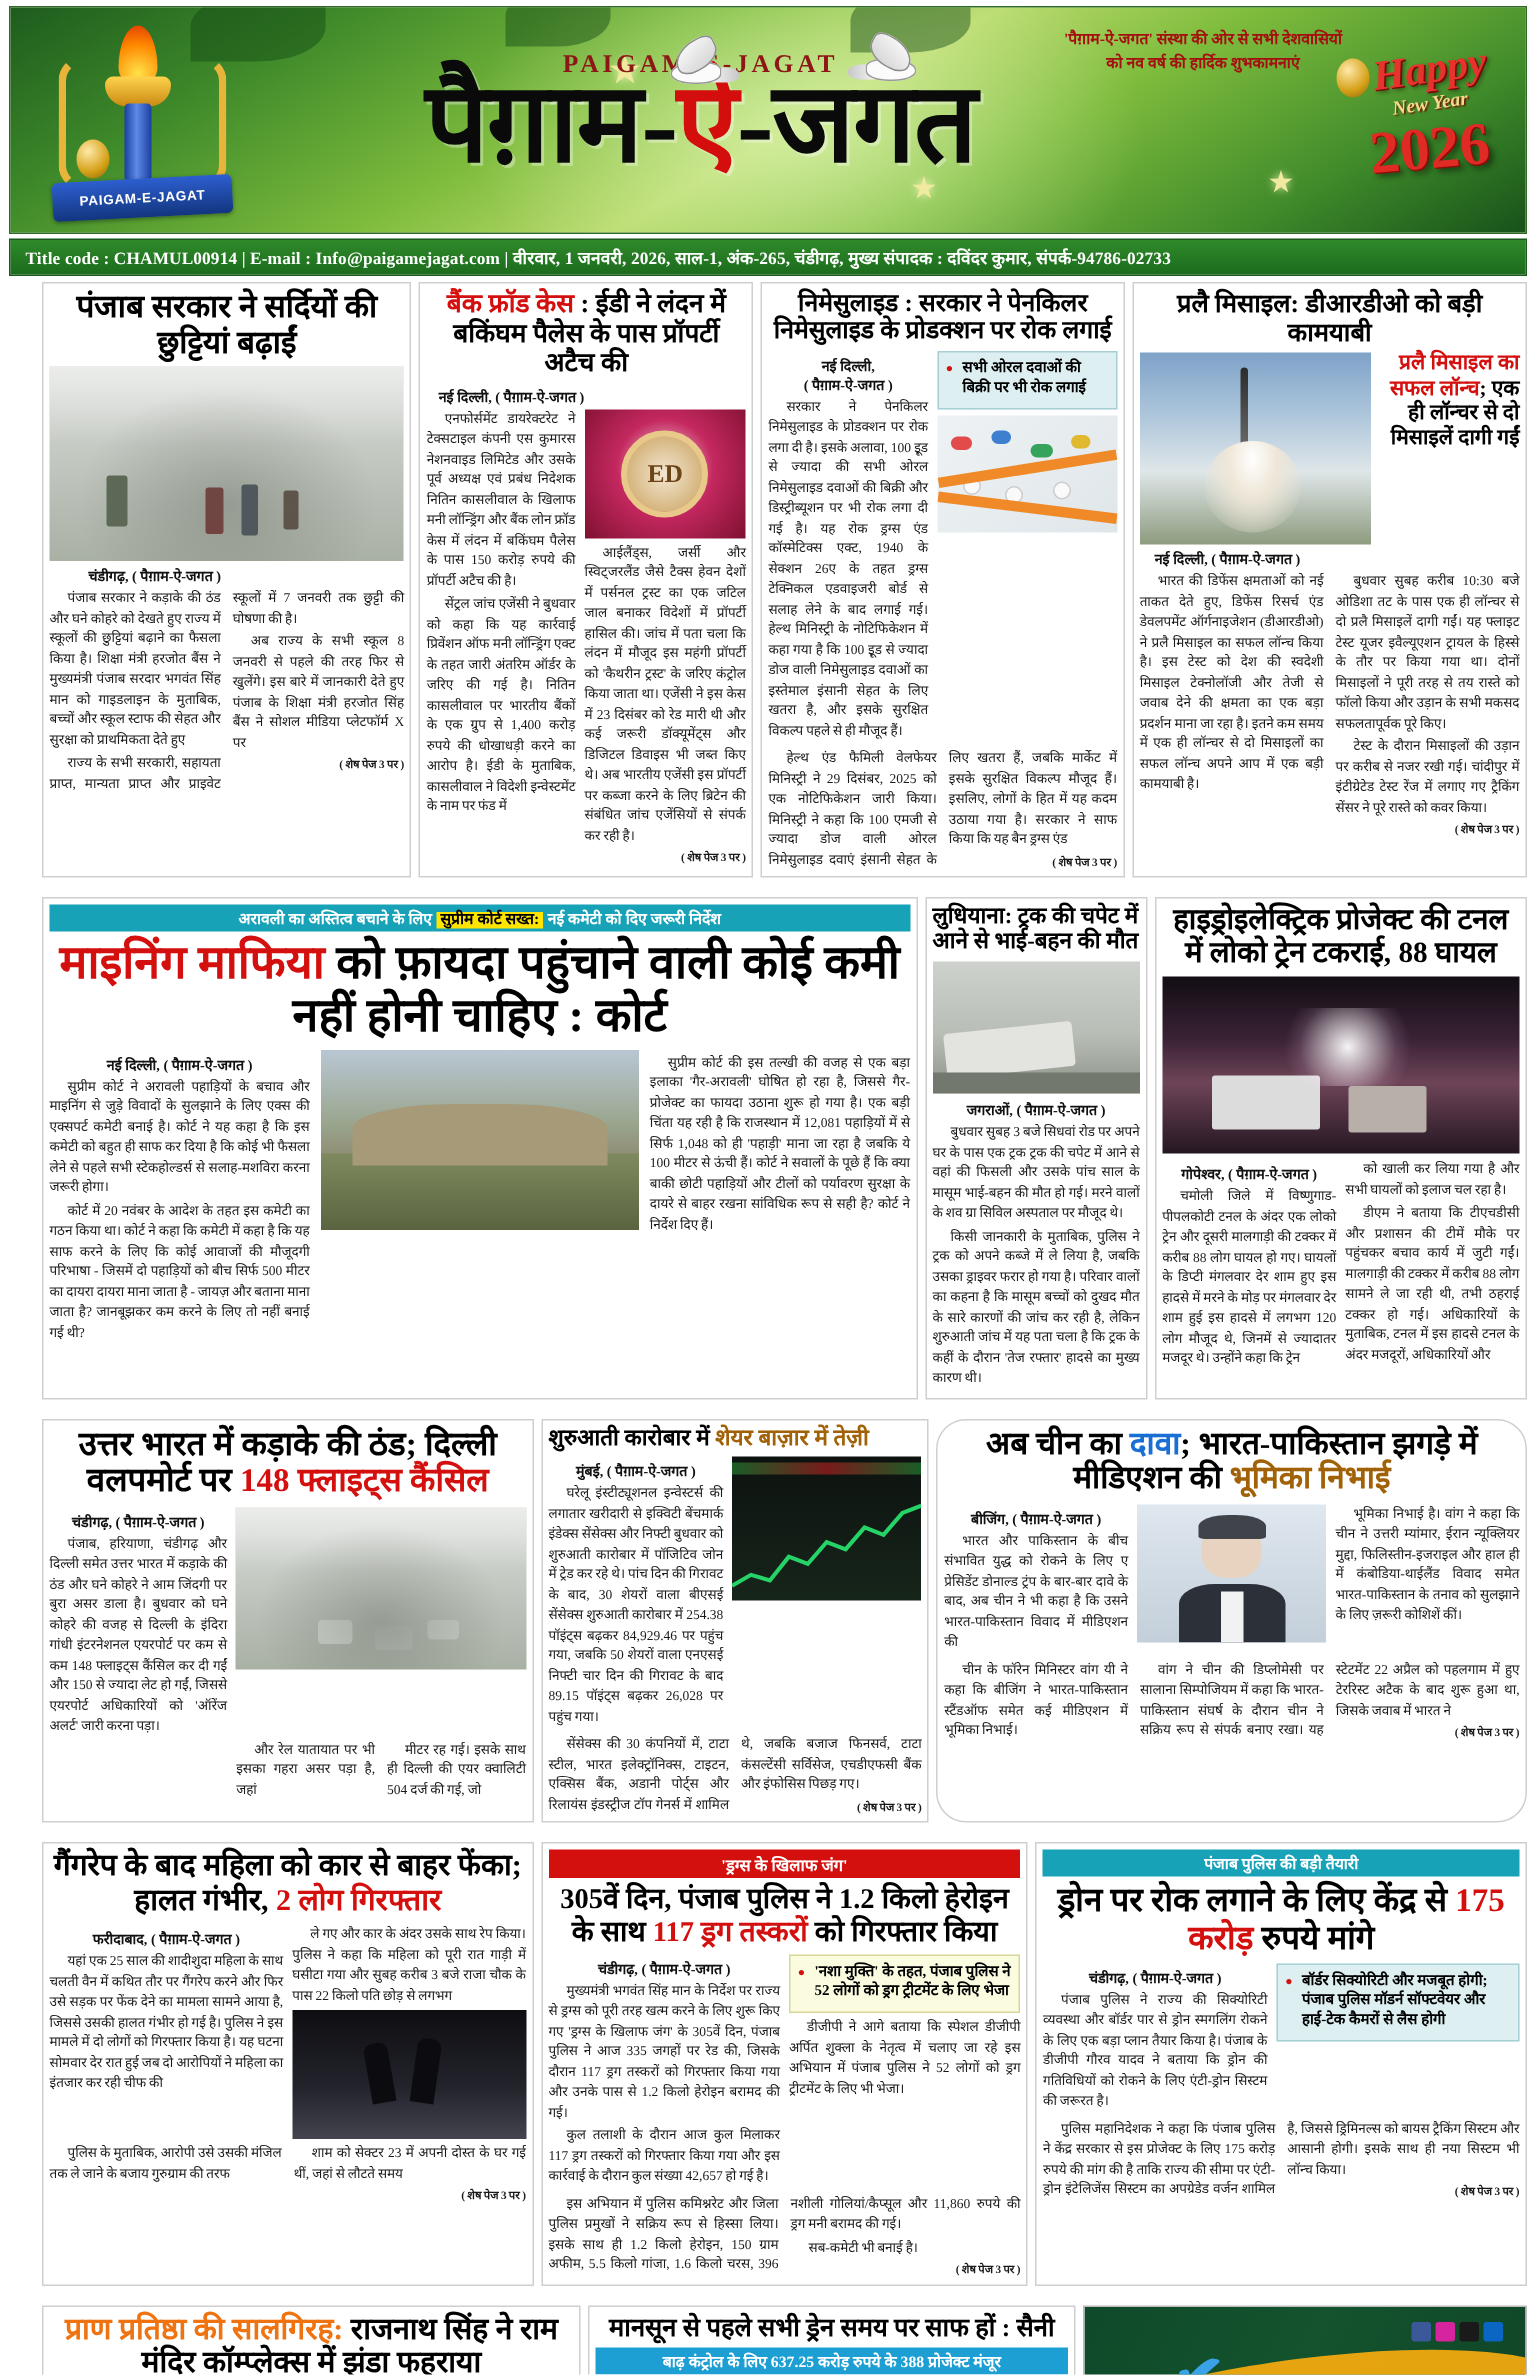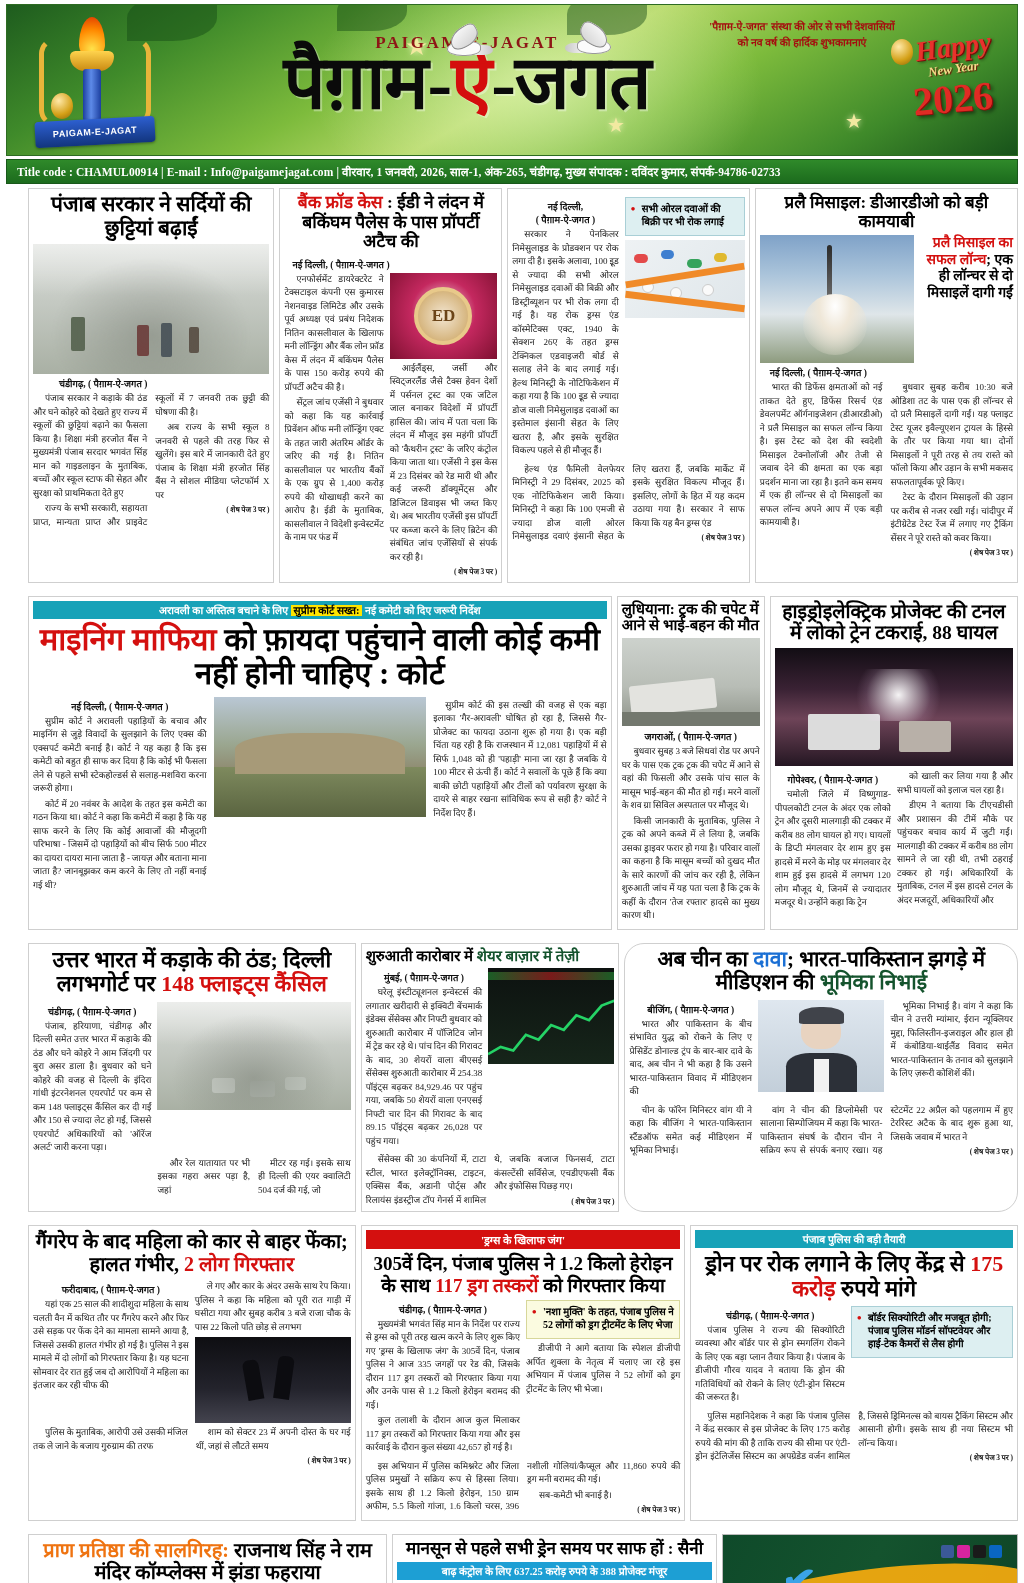--- a/index.html
+++ b/index.html
@@ -75,21 +75,21 @@
     color:#fff; font-size:11.5px; font-weight:bold; padding:4px 10px;
     border:1px solid #19581a; letter-spacing:.1px; white-space:nowrap; overflow:hidden; }
 
   
   .cols { display:flex; margin:4px 6px 13px 6px; gap:5px;padding-left:22px; }
   .art { border:1px solid #cfcfcf; padding:4px; background:#fff; overflow:hidden; }
   .hl { font-weight:bold; color:#000; line-height:1.12; text-align:center; }
   .hl .red { color:#d4100f; }
   .hl .org { color:#ef7310; }
   .hl .blue { color:#1a6fd4; }
-  .hl .grn { color:#14532d; }
+  .hl .grn { color:#a16207; }
   .dl { font-size:9.5px; font-weight:bold; text-align:center; margin:3px 0 2px; color:#111; }
   .bodytext { font-size:9px; line-height:1.5; text-align:justify; color:#1a1a1a;
     hyphens:auto; word-spacing:-.3px; }
   .bodytext p { text-indent:12px; margin-bottom:2px; }
   .jump { font-size:7.5px; font-weight:bold; white-space:nowrap; }
   .twocol { column-count:2; column-gap:8px; }
   .threecol { column-count:3; column-gap:8px; }
 
   
   .ph { width:100%; background:#c9c9c9; position:relative; overflow:hidden; }
@@ -238,20 +238,21 @@
           </div>
           <div class="bodytext" style="margin-top:3px;">
             <p>आईलैंड्स, जर्सी और स्विट्जरलैंड जैसे टैक्स हेवन देशों में पर्सनल ट्रस्ट का एक जटिल जाल बनाकर विदेशों में प्रॉपर्टी हासिल की। जांच में पता चला कि लंदन में मौजूद इस महंगी प्रॉपर्टी को 'कैथरीन ट्रस्ट' के जरिए कंट्रोल किया जाता था। एजेंसी ने इस केस में 23 दिसंबर को रेड मारी थी और कई जरूरी डॉक्यूमेंट्स और डिजिटल डिवाइस भी जब्त किए थे। अब भारतीय एजेंसी इस प्रॉपर्टी पर कब्जा करने के लिए ब्रिटेन की संबंधित जांच एजेंसियों से संपर्क कर रही है।</p>
             <div class="jump" style="text-align:right;">( शेष पेज 3 पर )</div>
           </div>
         </div>
       </div>
     </div>
 
     <div class="art" style="width:246px;">
+      <div class="hl" style="font-size:16.5px;">निमेसुलाइड : सरकार ने पेनकिलर निमेसुलाइड के प्रोडक्शन पर रोक लगाई</div>
       <div style="display:flex;gap:6px;margin-top:4px;">
         <div style="width:47%;">
           <div class="dl">नई दिल्ली,</div>
           <div class="dl" style="margin-top:-2px;">( पैग़ाम-ऐ-जगत )</div>
           <div class="bodytext">
             <p>सरकार ने पेनकिलर निमेसुलाइड के प्रोडक्शन पर रोक लगा दी है। इसके अलावा, 100 इूड से ज्यादा की सभी ओरल निमेसुलाइड दवाओं की बिक्री और डिस्ट्रीब्यूशन पर भी रोक लगा दी गई है। यह रोक ड्रग्स एंड कॉस्मेटिक्स एक्ट, 1940 के सेक्शन 26ए के तहत ड्रग्स टेक्निकल एडवाइजरी बोर्ड से सलाह लेने के बाद लगाई गई। हेल्थ मिनिस्ट्री के नोटिफिकेशन में कहा गया है कि 100 इूड से ज्यादा डोज वाली निमेसुलाइड दवाओं का इस्तेमाल इंसानी सेहत के लिए खतरा है, और इसके सुरक्षित विकल्प पहले से ही मौजूद हैं।</p>
           </div>
         </div>
         <div style="width:53%;">
           <div class="bullets">
@@ -359,21 +360,21 @@
             <p>डीएम ने बताया कि टीएचडीसी और प्रशासन की टीमें मौके पर पहुंचकर बचाव कार्य में जुटी गईं। मालगाड़ी की टक्कर में करीब 88 लोग सामने ले जा रही थी, तभी ठहराई टक्कर हो गई। अधिकारियों के मुताबिक, टनल में इस हादसे टनल के अंदर मजदूरों, अधिकारियों और</p>
           </div>
         </div>
       </div>
     </div>
   </div>
 
   <div class="cols">
 
     <div class="art" style="width:333px;">
-      <div class="hl" style="font-size:22px;"><span>उत्तर भारत में कड़ाके की ठंड; दिल्ली लगभगोर्ट पर</span> <span class="red">148 फ्लाइट्स कैंसिल</span></div>
+      <div class="hl" style="font-size:22px;"><span>उत्तर भारत में कड़ाके की ठंड; दिल्ली वलपमोर्ट पर</span> <span class="red">148 फ्लाइट्स कैंसिल</span></div>
       <div style="display:flex;gap:6px;margin-top:5px;">
         <div style="width:38%;">
           <div class="dl">चंडीगढ़, ( पैग़ाम-ऐ-जगत )</div>
           <div class="bodytext">
             <p>पंजाब, हरियाणा, चंडीगढ़ और दिल्ली समेत उत्तर भारत में कड़ाके की ठंड और घने कोहरे ने आम जिंदगी पर बुरा असर डाला है। बुधवार को घने कोहरे की वजह से दिल्ली के इंदिरा गांधी इंटरनेशनल एयरपोर्ट पर कम से कम 148 फ्लाइट्स कैंसिल कर दी गईं और 150 से ज्यादा लेट हो गईं, जिससे एयरपोर्ट अधिकारियों को 'ऑरेंज अलर्ट' जारी करना पड़ा।</p>
           </div>
         </div>
         <div style="width:62%;">
           <div class="ph ph-fog" style="height:108px;">
             <div style="position:absolute;left:28%;bottom:16%;width:12%;height:14%;background:#cfd4cd;border-radius:3px;"></div>

